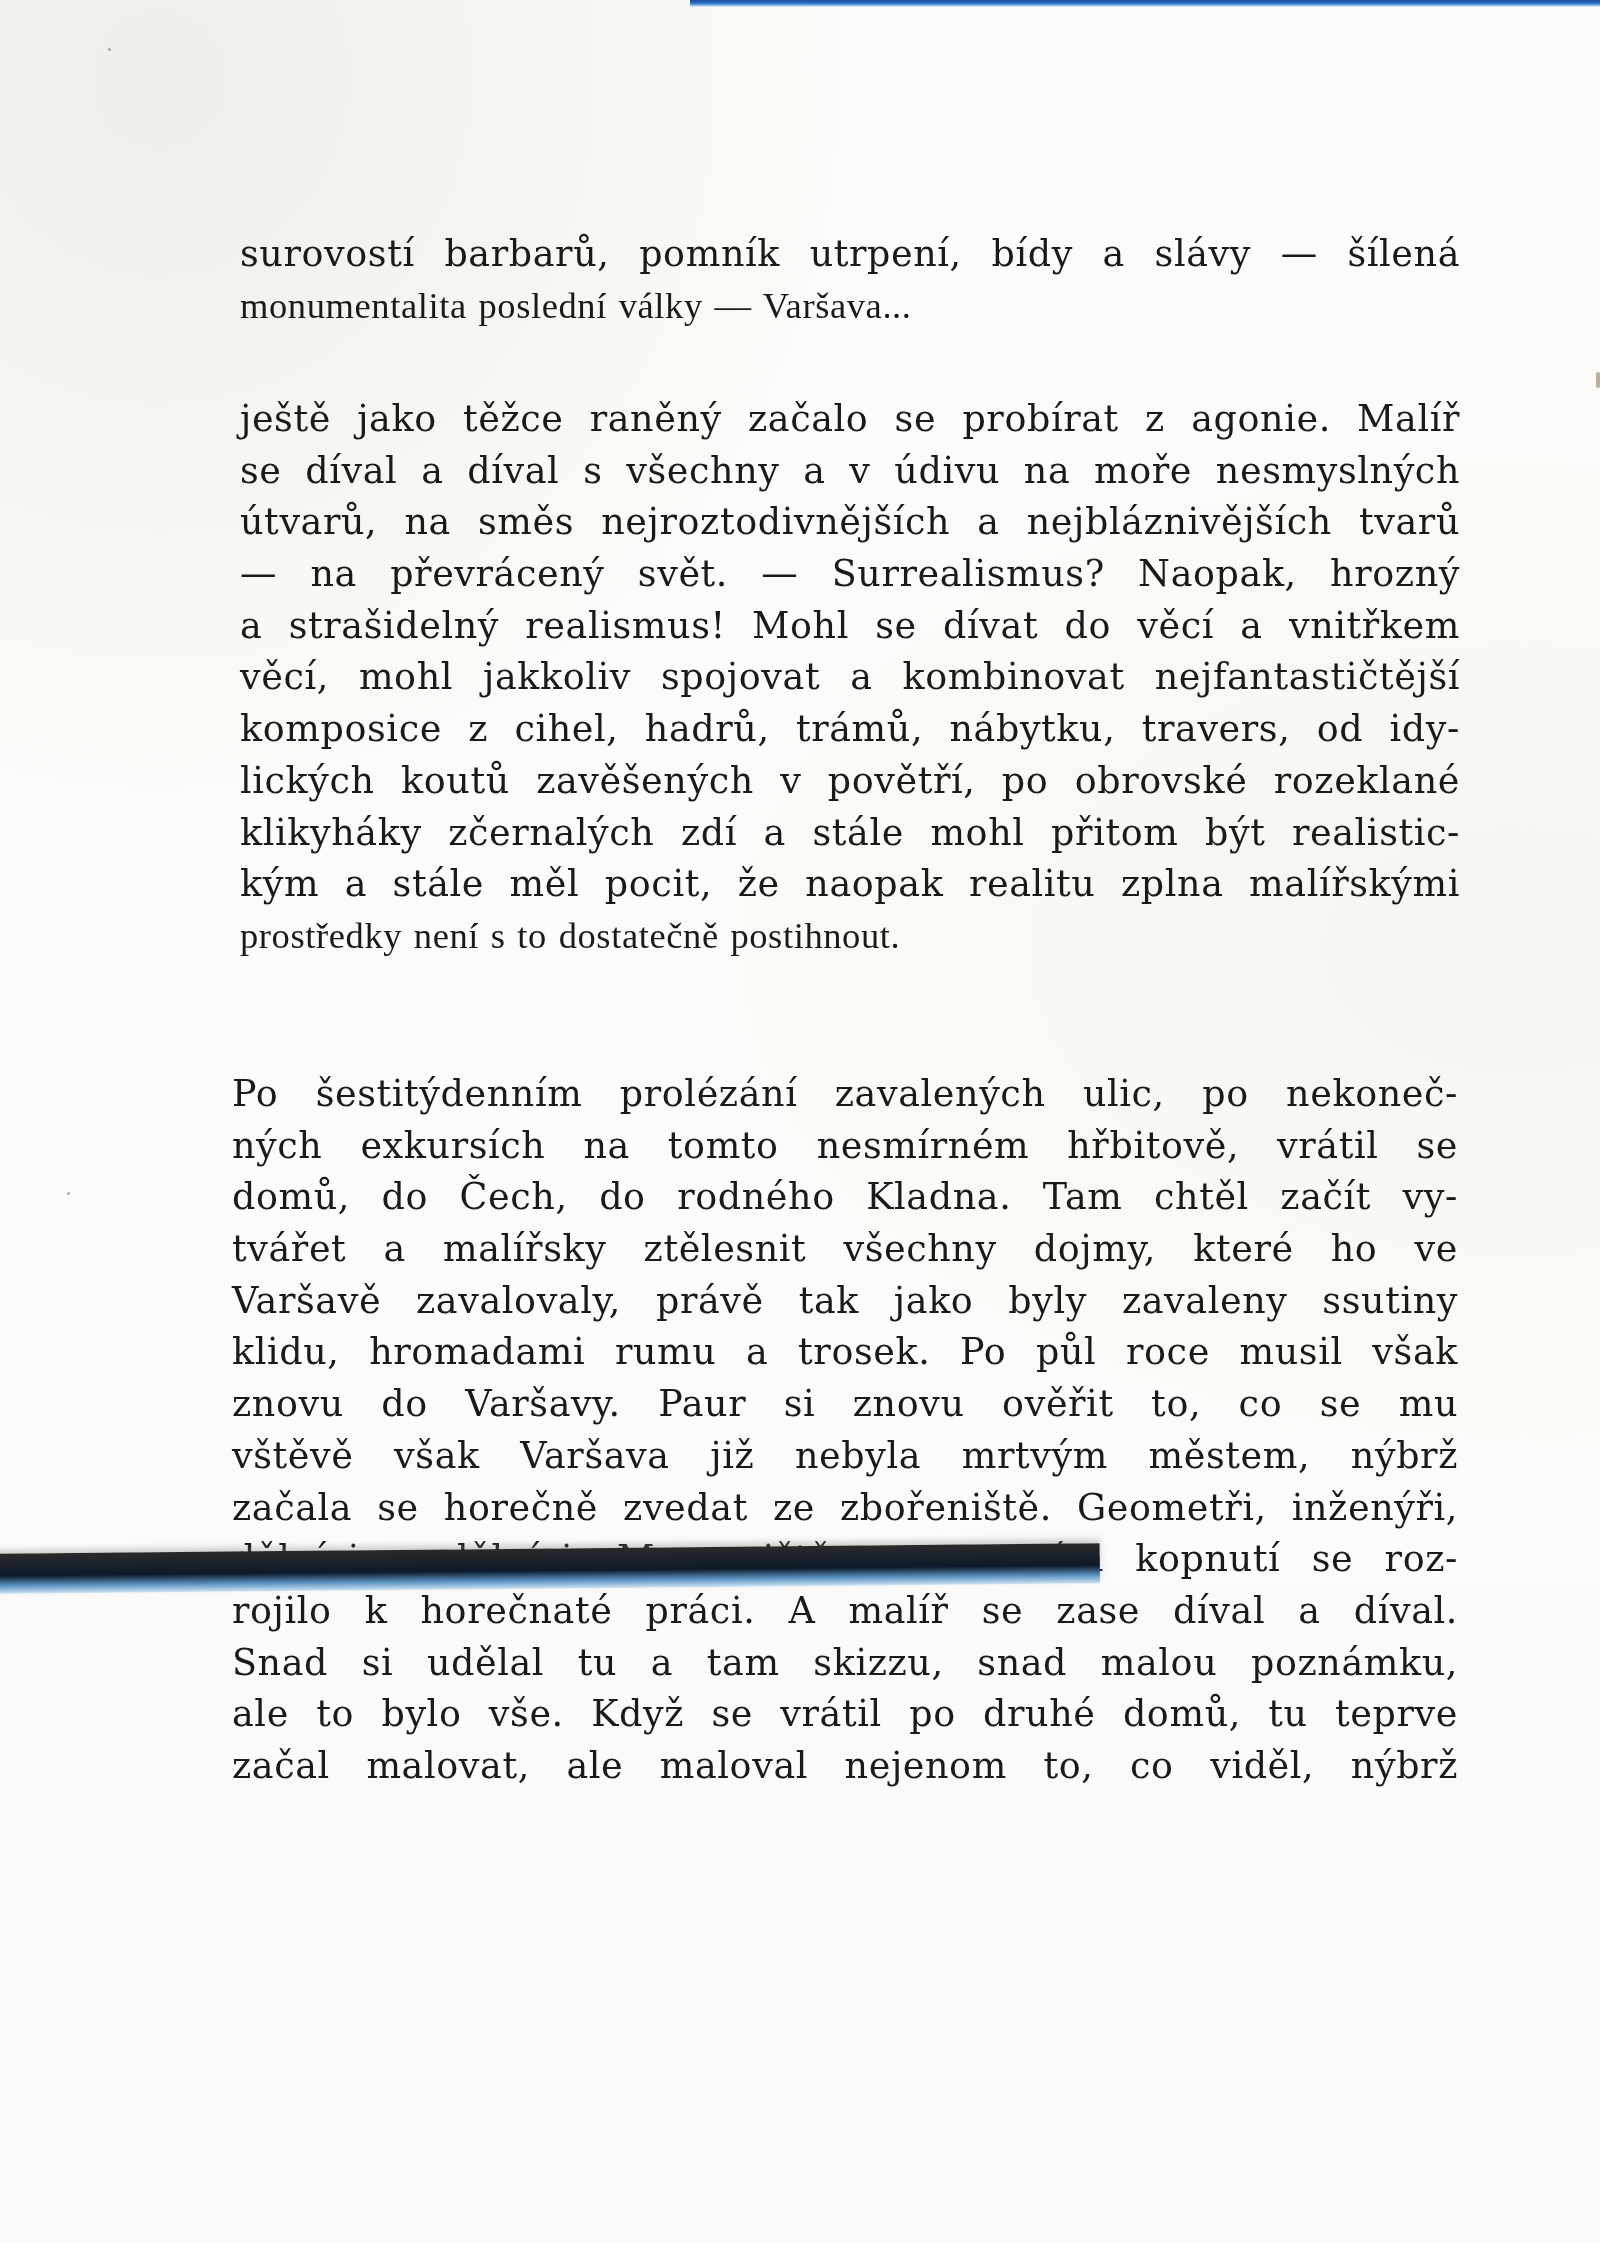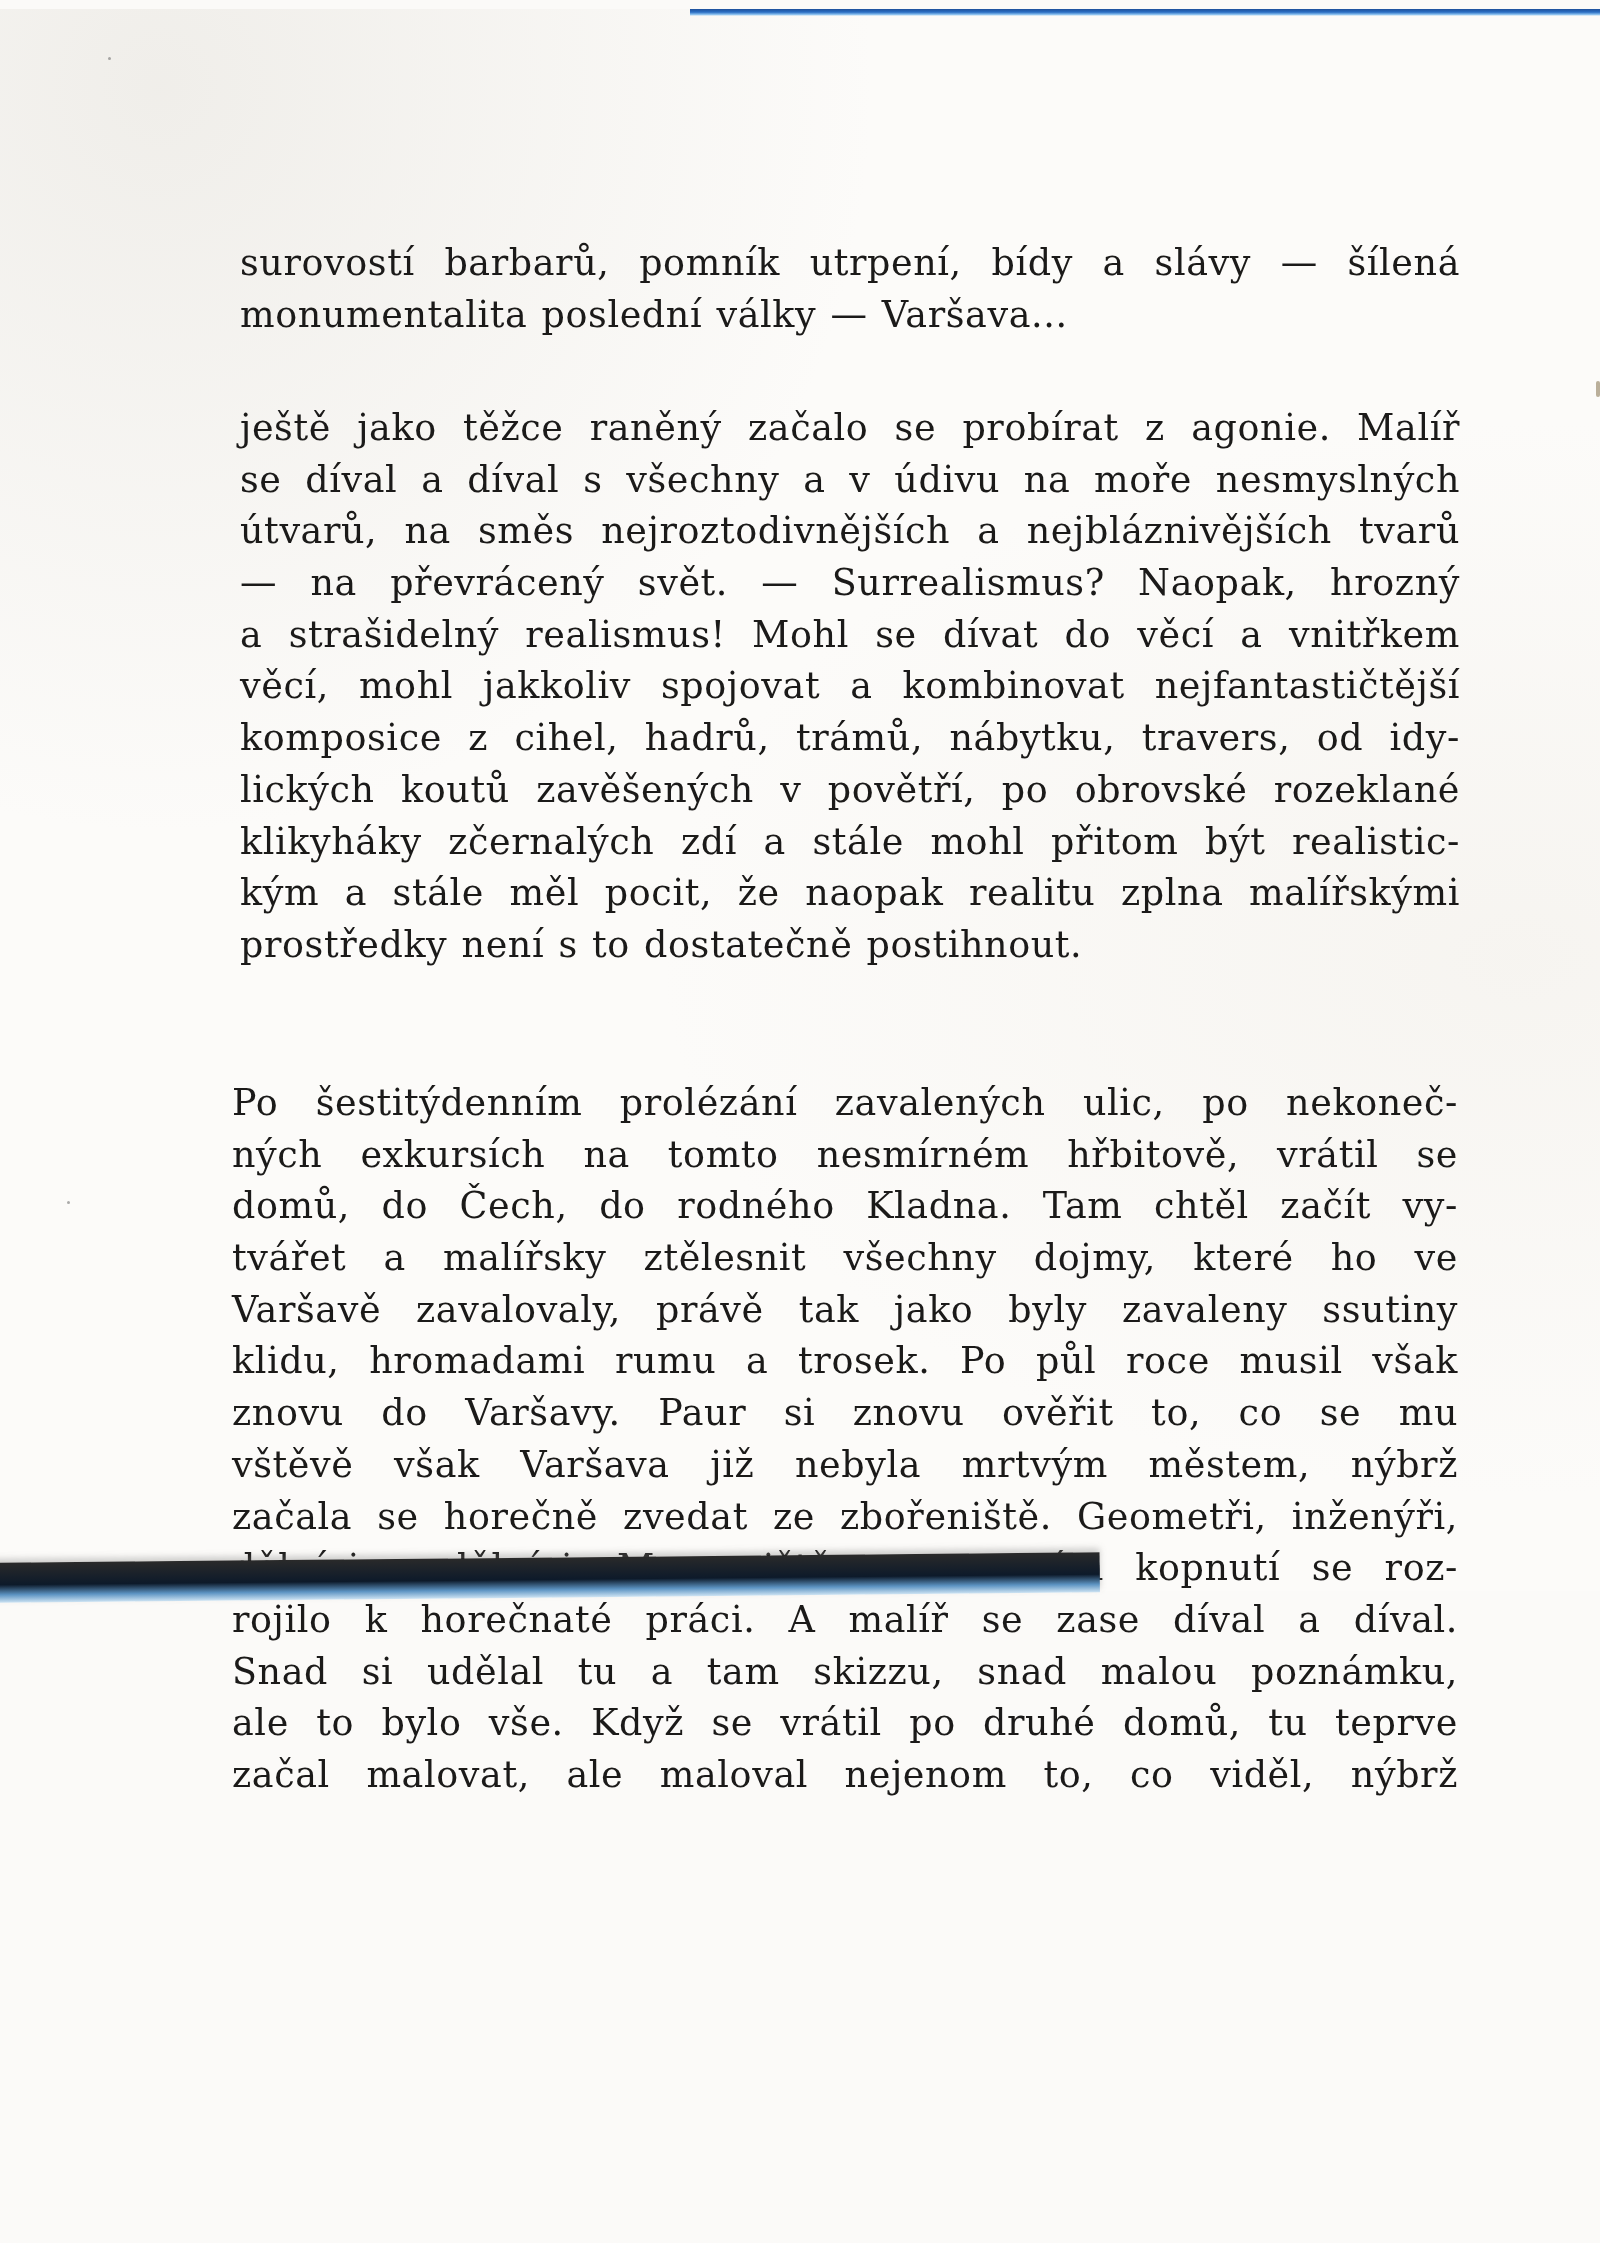--- a/index.html
+++ b/index.html
@@ -9,21 +9,21 @@
     body {
       width: 1600px;
       height: 2243px;
       position: relative;
       overflow: hidden;
       background: #fbfaf8;
       font-family: "DejaVu Serif", serif;
     }
     .paper {
       position: absolute;
-      left: 0; top: 9px;
+      left: 0; top: 0;
       width: 1600px;
       height: 1582px;
       background:
         radial-gradient(ellipse at 10% 5%, rgba(225,222,215,0.45), rgba(255,255,255,0) 35%),
         radial-gradient(ellipse at 95% 60%, rgba(236,232,224,0.35), rgba(255,255,255,0) 40%),
         #fcfbf9;
     }
     .scan-edge-top {
       position: absolute;
       top: 0;
@@ -55,20 +55,21 @@
     .line {
       display: block;
       height: 51.7px;
       line-height: 51.7px;
       white-space: nowrap;
       text-align: justify;
       text-align-last: justify;
     }
     .line.last {
       text-align-last: left;
+      font-family: Liberation Serif, serif;
     }
     #p1 { top: 228px; left: 240px; }
     #p2 { top: 393px; left: 240px; }
     #p3 { top: 1068px; left: 232px; width: 1226px; }
     .speck {
       position: absolute;
       width: 3px; height: 3px;
       border-radius: 50%;
       background: rgba(90,90,90,0.5);
     }

